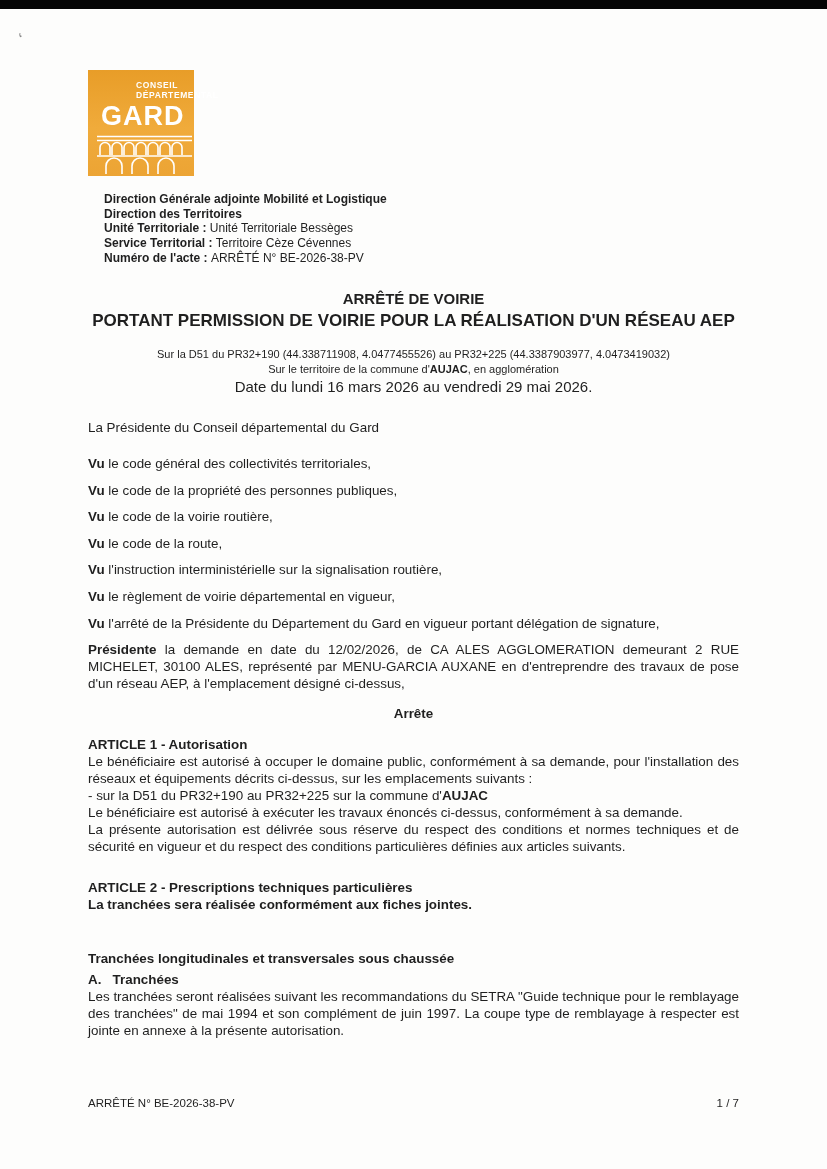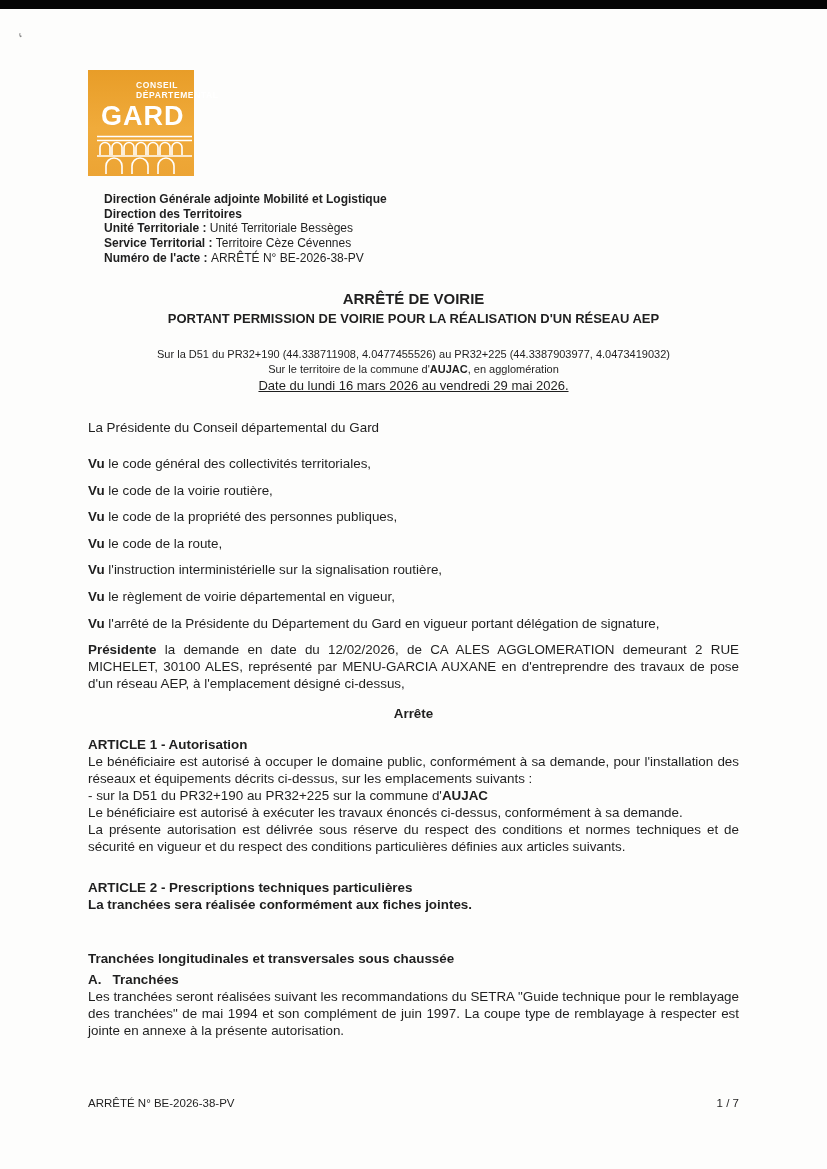--- a/index.html
+++ b/index.html
@@ -31,25 +31,25 @@
   .logo-org { font-size: 8.5px; font-weight: bold; letter-spacing: 0.6px; line-height: 10px; margin-left: 35px; }
   .logo-name { font-size: 27px; font-weight: bold; letter-spacing: 1px; margin-top: 1px; }
   .logo-aqueduct { position: absolute; left: 0; bottom: 2px; width: 106px; height: 40px; }
   .logo-aqueduct path, .logo-aqueduct line { stroke: #ffffff; stroke-width: 1.6; fill: none; }
   
   .header-block { position: absolute; left: 104px; top: 192px; }
   .header-block p { margin: 0; font-size: 12px; line-height: 14.7px; }
   
   .title-block { position: absolute; left: 88px; top: 290px; width: 651px; text-align: center; }
   .title-main { margin: 0 0 4px; font-size: 15px; font-weight: bold; }
-  .title-sub  { margin: 0; font-size: 13px; font-weight: bold; }
+  .title-sub  { margin: 0; font-size: 17px; font-weight: bold; }
   
   .loc-block { position: absolute; left: 70px; top: 348px; width: 687px; text-align: center; }
   .loc-s { margin: 0 0 3px; font-size: 11px; }
-  .loc-d { margin: 1px 0 0; font-size: 13px; text-decoration: underline; }
+  .loc-d { margin: 1px 0 0; font-size: 15px; }
   
   .body-block { position: absolute; left: 88px; top: 419px; width: 651px; font-size: 13.4px; line-height: 17px; }
   .p-intro { margin: 0 0 19px; }
   .p-vu { margin: 0 0 9.6px; }
   .p-considerant { margin: 8px 0 13px; text-align: justify; }
   .p-arrete { margin: 0 0 14px; text-align: center; font-weight: bold; }
   .h-article { margin: 0; font-weight: bold; }
   .h-article2 { margin-top: 24px; }
   .p-article { margin: 0; text-align: justify; }
   .p-bold-line { margin: 0; font-weight: bold; }
@@ -110,22 +110,22 @@
   <div class="loc-block">
     <p class="loc-s">Sur la D51 du PR32+190 (44.338711908, 4.0477455526) au PR32+225 (44.3387903977, 4.0473419032)</p>
     <p class="loc-s"><span>Sur le territoire de la commune d'</span><b>AUJAC</b><span>, en agglomération</span></p>
     <p class="loc-d">Date du lundi 16 mars 2026 au vendredi 29 mai 2026.</p>
   </div>
 
   <div class="body-block">
     <p class="p-intro">La Présidente du Conseil départemental du Gard</p>
 
     <p class="p-vu"><b>Vu</b><span> le code général des collectivités territoriales,</span></p>
+    <p class="p-vu"><b>Vu</b><span> le code de la propriété des personnes publiques,</span></p>
     <p class="p-vu"><b>Vu</b><span> le code de la voirie routière,</span></p>
-    <p class="p-vu"><b>Vu</b><span> le code de la propriété des personnes publiques,</span></p>
     <p class="p-vu"><b>Vu</b><span> le code de la route,</span></p>
     <p class="p-vu"><b>Vu</b><span> l'instruction interministérielle sur la signalisation routière,</span></p>
     <p class="p-vu"><b>Vu</b><span> le règlement de voirie départemental en vigueur,</span></p>
     <p class="p-vu"><b>Vu</b><span> l'arrêté de la Présidente du Département du Gard en vigueur portant délégation de signature,</span></p>
 
     <p class="p-considerant"><b>Présidente</b><span> la demande en date du 12/02/2026, de CA ALES AGGLOMERATION demeurant  2 RUE MICHELET, 30100 ALES, représenté par MENU-GARCIA AUXANE en d'entreprendre des travaux de pose d'un réseau AEP, à l'emplacement désigné ci-dessus,</span></p>
 
     <p class="p-arrete">Arrête</p>
 
     <p class="h-article">ARTICLE 1 - Autorisation</p>

